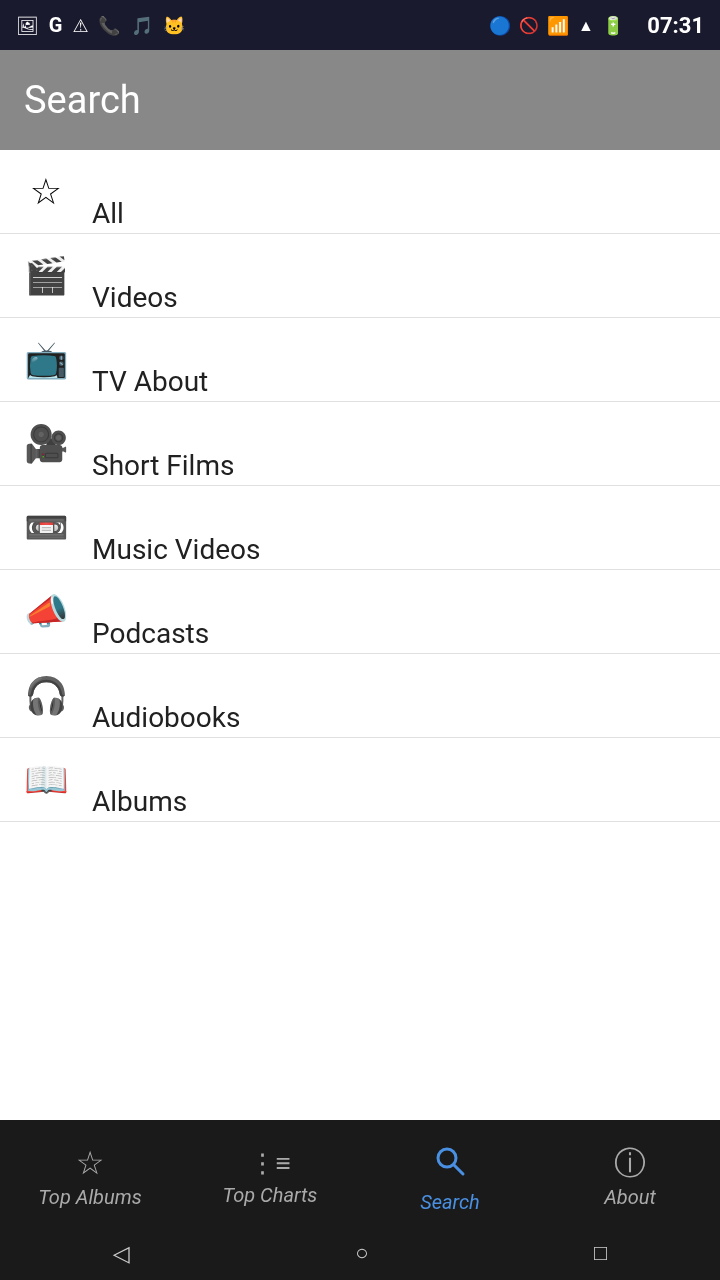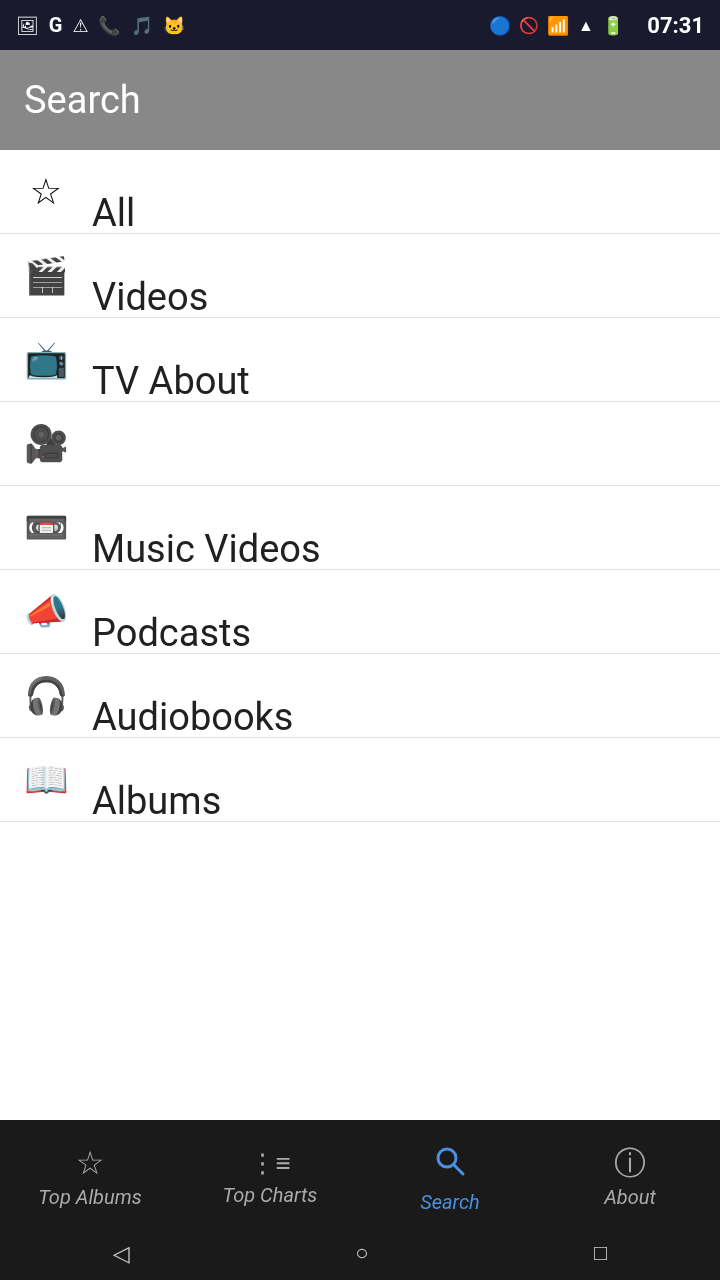--- a/index.html
+++ b/index.html
@@ -77,21 +77,21 @@
     }
 
     .category-icon {
       font-size: 36px;
       margin-right: 24px;
       width: 44px;
       text-align: center;
     }
 
     .category-label {
-      font-size: 38px;
+      font-size: 28px;
       color: #212121;
       font-weight: 400;
       margin-top: 43px;
     }
 
     .nav-item {
       display: flex;
       flex-direction: column;
       align-items: center;
       justify-content: center;
@@ -189,20 +189,21 @@
     <div class="category-item">
       <span class="category-icon">🎬</span>
       <span class="category-label">Videos</span>
     </div>
     <div class="category-item">
       <span class="category-icon">📺</span>
       <span class="category-label">TV About</span>
     </div>
     <div class="category-item">
       <span class="category-icon">🎥</span>
+      <span class="category-label">Short Films</span>
     </div>
     <div class="category-item">
       <span class="category-icon">📼</span>
       <span class="category-label">Music Videos</span>
     </div>
     <div class="category-item">
       <span class="category-icon">📣</span>
       <span class="category-label">Podcasts</span>
     </div>
     <div class="category-item">

